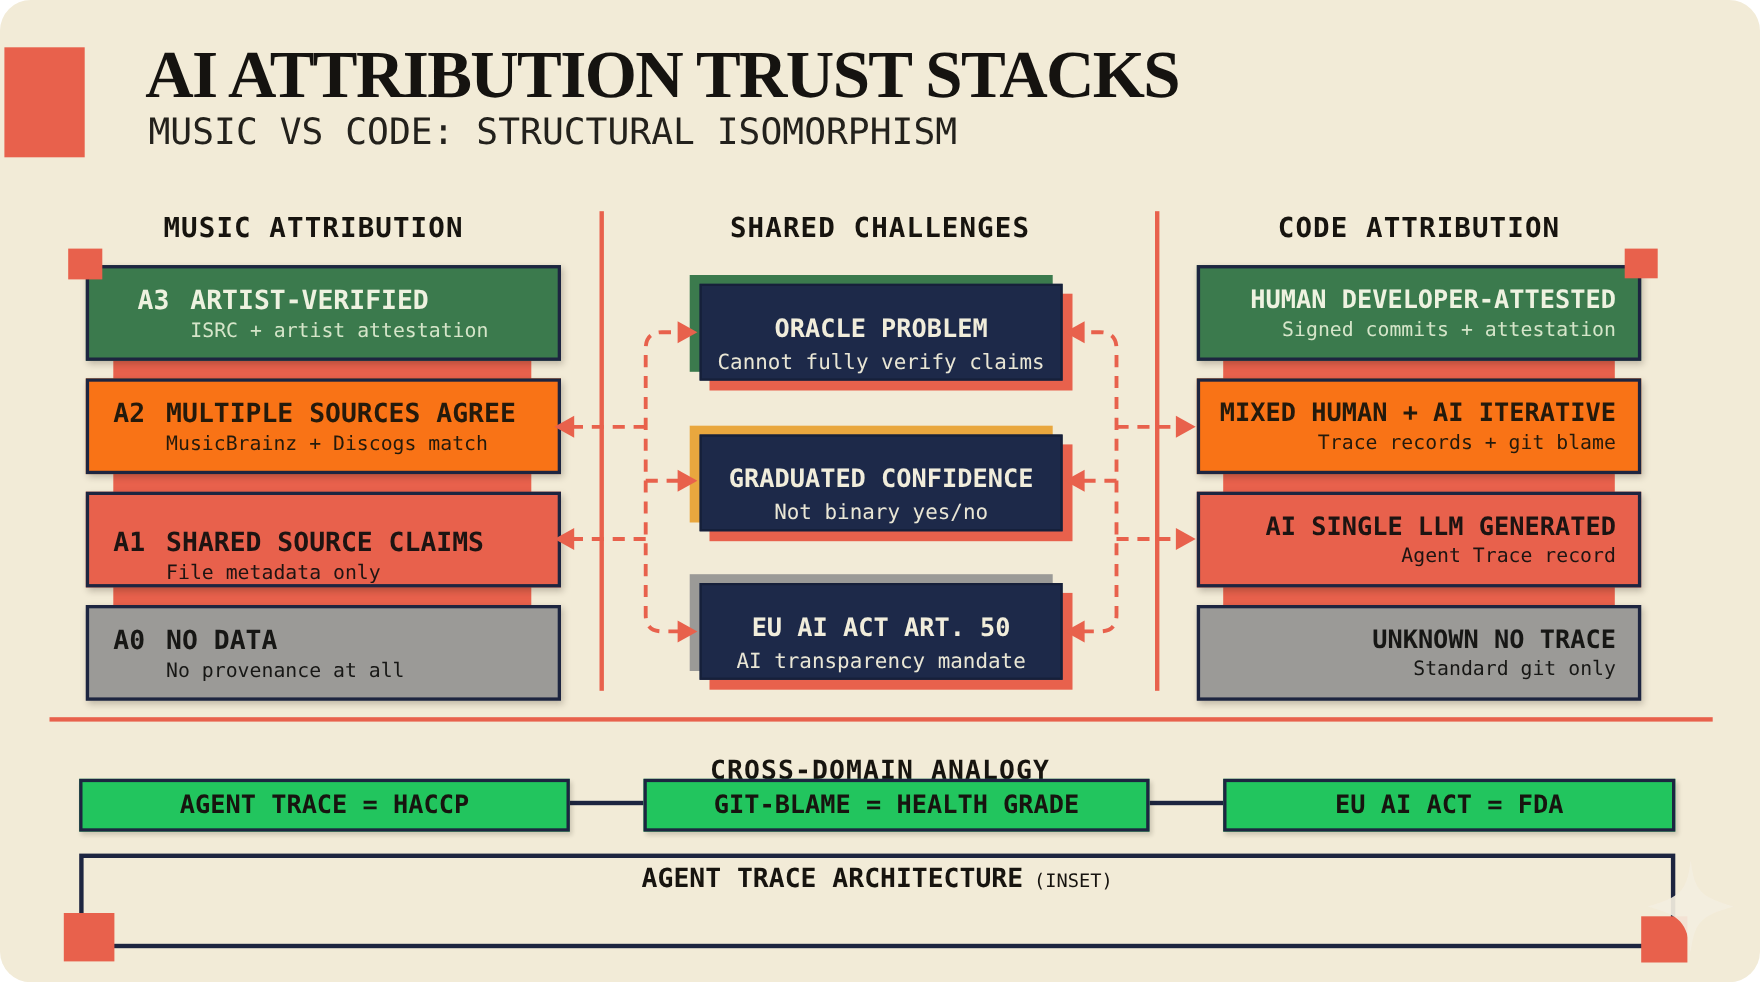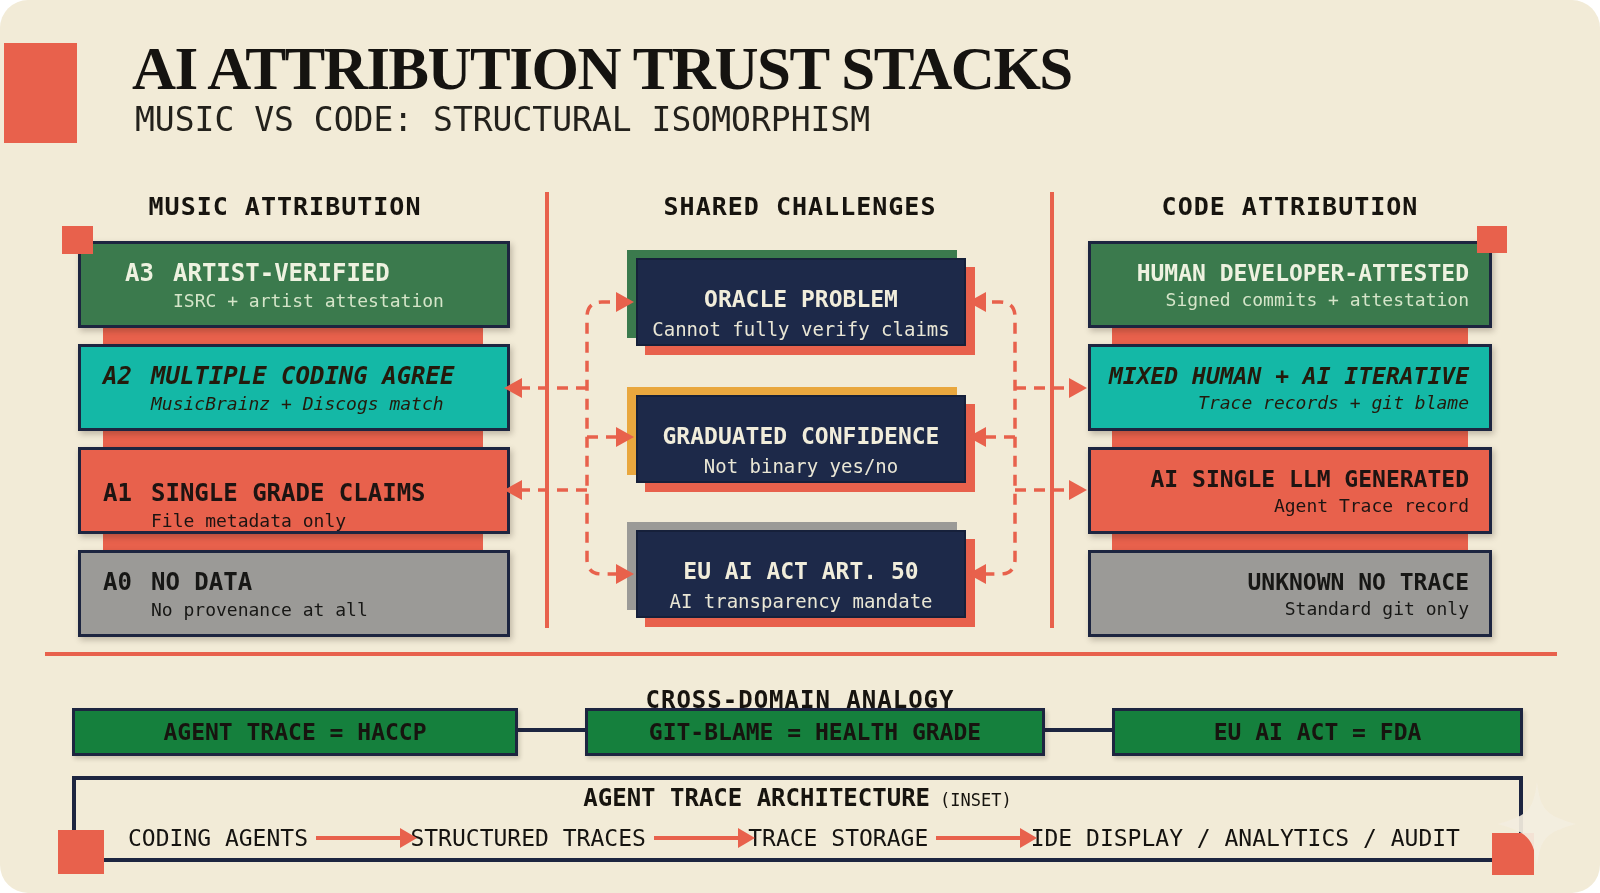--- a/index.html
+++ b/index.html
@@ -20,21 +20,21 @@
   
   .col-header{top:192px;width:400px;text-align:center;font-size:25px;font-weight:bold;letter-spacing:1px;color:#17140f;}
   
   .stackbox{
     box-sizing:border-box;border:3px solid #1d2540;z-index:2;
     display:flex;flex-direction:column;justify-content:center;
     box-shadow:2px 3px 6px rgba(35,25,12,.25);
   }
   .stackbox.green{background:#3b7a4d;color:#eef2e0;}
   .stackbox.green .sub{color:#d5e5c9;}
-  .stackbox.yellow{background:#14b8a6;color:#241a0c;font-style:italic;}
+  .stackbox.yellow{background:#f97316;color:#241a0c;}
   .stackbox.red{background:#e8614c;color:#1d1412;}
   .stackbox.gray{background:#9b9a97;color:#171715;}
   .lbox{left:78px;width:432px;padding-left:22px;}
   .rbox{left:1088px;width:404px;padding-right:20px;text-align:right;}
   .lrow{display:flex;align-items:baseline;}
   .lcode{width:48px;font-weight:bold;font-size:24px;}
   .ltitle{font-weight:bold;font-size:24px;white-space:nowrap;}
   .lbox .sub{margin-left:48px;font-size:18px;margin-top:3px;white-space:nowrap;}
   .rtitle{font-weight:bold;font-size:23px;white-space:nowrap;}
   .rbox .sub{font-size:18px;margin-top:3px;white-space:nowrap;}
@@ -50,21 +50,21 @@
   .mid .backred{background:#e8614c;transform:translate(9px,9px);}
   .mid .face{
     background:#1d2949;color:#f1eddb;display:flex;flex-direction:column;
     justify-content:center;align-items:center;gap:6px;border:2px solid #16203a;
   }
   .mid .mtitle{font-weight:bold;font-size:23px;white-space:nowrap;margin-top:21px;}
   .mid .msub{font-size:19px;color:#e9e6d5;white-space:nowrap;}
   
   #analogy-header{top:666px;left:500px;width:600px;text-align:center;font-size:24px;font-weight:bold;letter-spacing:1px;margin-top:20px;}
   .abox{
-    box-sizing:border-box;top:708px;height:48px;background:#15803d;border:3px solid #1d2540;
+    box-sizing:border-box;top:708px;height:48px;background:#22c55e;border:3px solid #1d2540;
     display:flex;align-items:center;justify-content:center;font-weight:bold;font-size:23px;
     box-shadow:2px 3px 4px rgba(35,25,12,.18);z-index:2;
   }
   .aconn{top:728px;height:4px;background:#1d2540;z-index:1;}
   
   #inset-box{box-sizing:border-box;left:72px;top:776px;width:1451px;height:86px;border:4px solid #1d2540;}
   #inset-title{left:72px;top:784px;width:1451px;text-align:center;white-space:nowrap;}
   #inset-title .big{font-weight:bold;font-size:24px;}
   #inset-title .small{font-size:17px;margin-left:10px;}
   #flow-row{
@@ -107,28 +107,28 @@
   <div class="abs stackbox lbox green" style="top:241px;height:87px;padding-left:44px;">
     <div class="lrow">
         <span class="lcode">A3</span>
         <span class="ltitle">ARTIST-VERIFIED</span>
       </div>
     <div class="sub">ISRC + artist attestation</div>
   </div>
   <div class="abs stackbox lbox yellow" style="top:344px;height:87px;">
     <div class="lrow">
         <span class="lcode">A2</span>
-        <span class="ltitle">MULTIPLE CODING AGREE</span>
+        <span class="ltitle">MULTIPLE SOURCES AGREE</span>
       </div>
     <div class="sub">MusicBrainz + Discogs match</div>
   </div>
   <div class="abs stackbox lbox red" style="top:447px;height:87px;justify-content:flex-end;">
     <div class="lrow">
         <span class="lcode">A1</span>
-        <span class="ltitle">SINGLE GRADE CLAIMS</span>
+        <span class="ltitle">SHARED SOURCE CLAIMS</span>
       </div>
     <div class="sub">File metadata only</div>
   </div>
   <div class="abs stackbox lbox gray" style="top:550px;height:87px;">
     <div class="lrow">
         <span class="lcode">A0</span>
         <span class="ltitle">NO DATA</span>
       </div>
     <div class="sub">No provenance at all</div>
   </div>
@@ -215,29 +215,20 @@
   <div class="abs abox" style="left:1112px;width:411px;">
       <span>EU AI ACT = FDA</span>
     </div>
   <div class="abs aconn" style="left:518px;width:67px;"></div>
   <div class="abs aconn" style="left:1045px;width:67px;"></div>
 
   <div class="abs" id="inset-box"></div>
   <div class="abs" id="inset-title">
     <span class="big">AGENT TRACE ARCHITECTURE</span><span class="small">(INSET)</span>
   </div>
-  <div class="abs" id="flow-row">
-    <span class="flow-item">CODING AGENTS</span>
-    <span class="farrow"></span>
-    <span class="flow-item">STRUCTURED TRACES</span>
-    <span class="farrow"></span>
-    <span class="flow-item">TRACE STORAGE</span>
-    <span class="farrow"></span>
-    <span class="flow-item">IDE DISPLAY / ANALYTICS / AUDIT</span>
-  </div>
 
   <div class="abs sq" style="left:58px;top:830px;width:46px;height:44px;z-index:4;"></div>
   <div class="abs sq" style="left:1492px;top:833px;width:42px;height:42px;z-index:4;"></div>
   <svg class="abs" style="left:1498px;top:782px;z-index:5;opacity:.92;" width="78" height="84" viewBox="0 0 78 84">
     <path d="M39,0 C42.5,28 48,33.5 78,42 C48,50.5 42.5,56 39,84 C35.5,56 30,50.5 0,42 C30,33.5 35.5,28 39,0 Z" fill="#f4eee0"></path>
   </svg>
 
 </div>
 
 </body></html>

